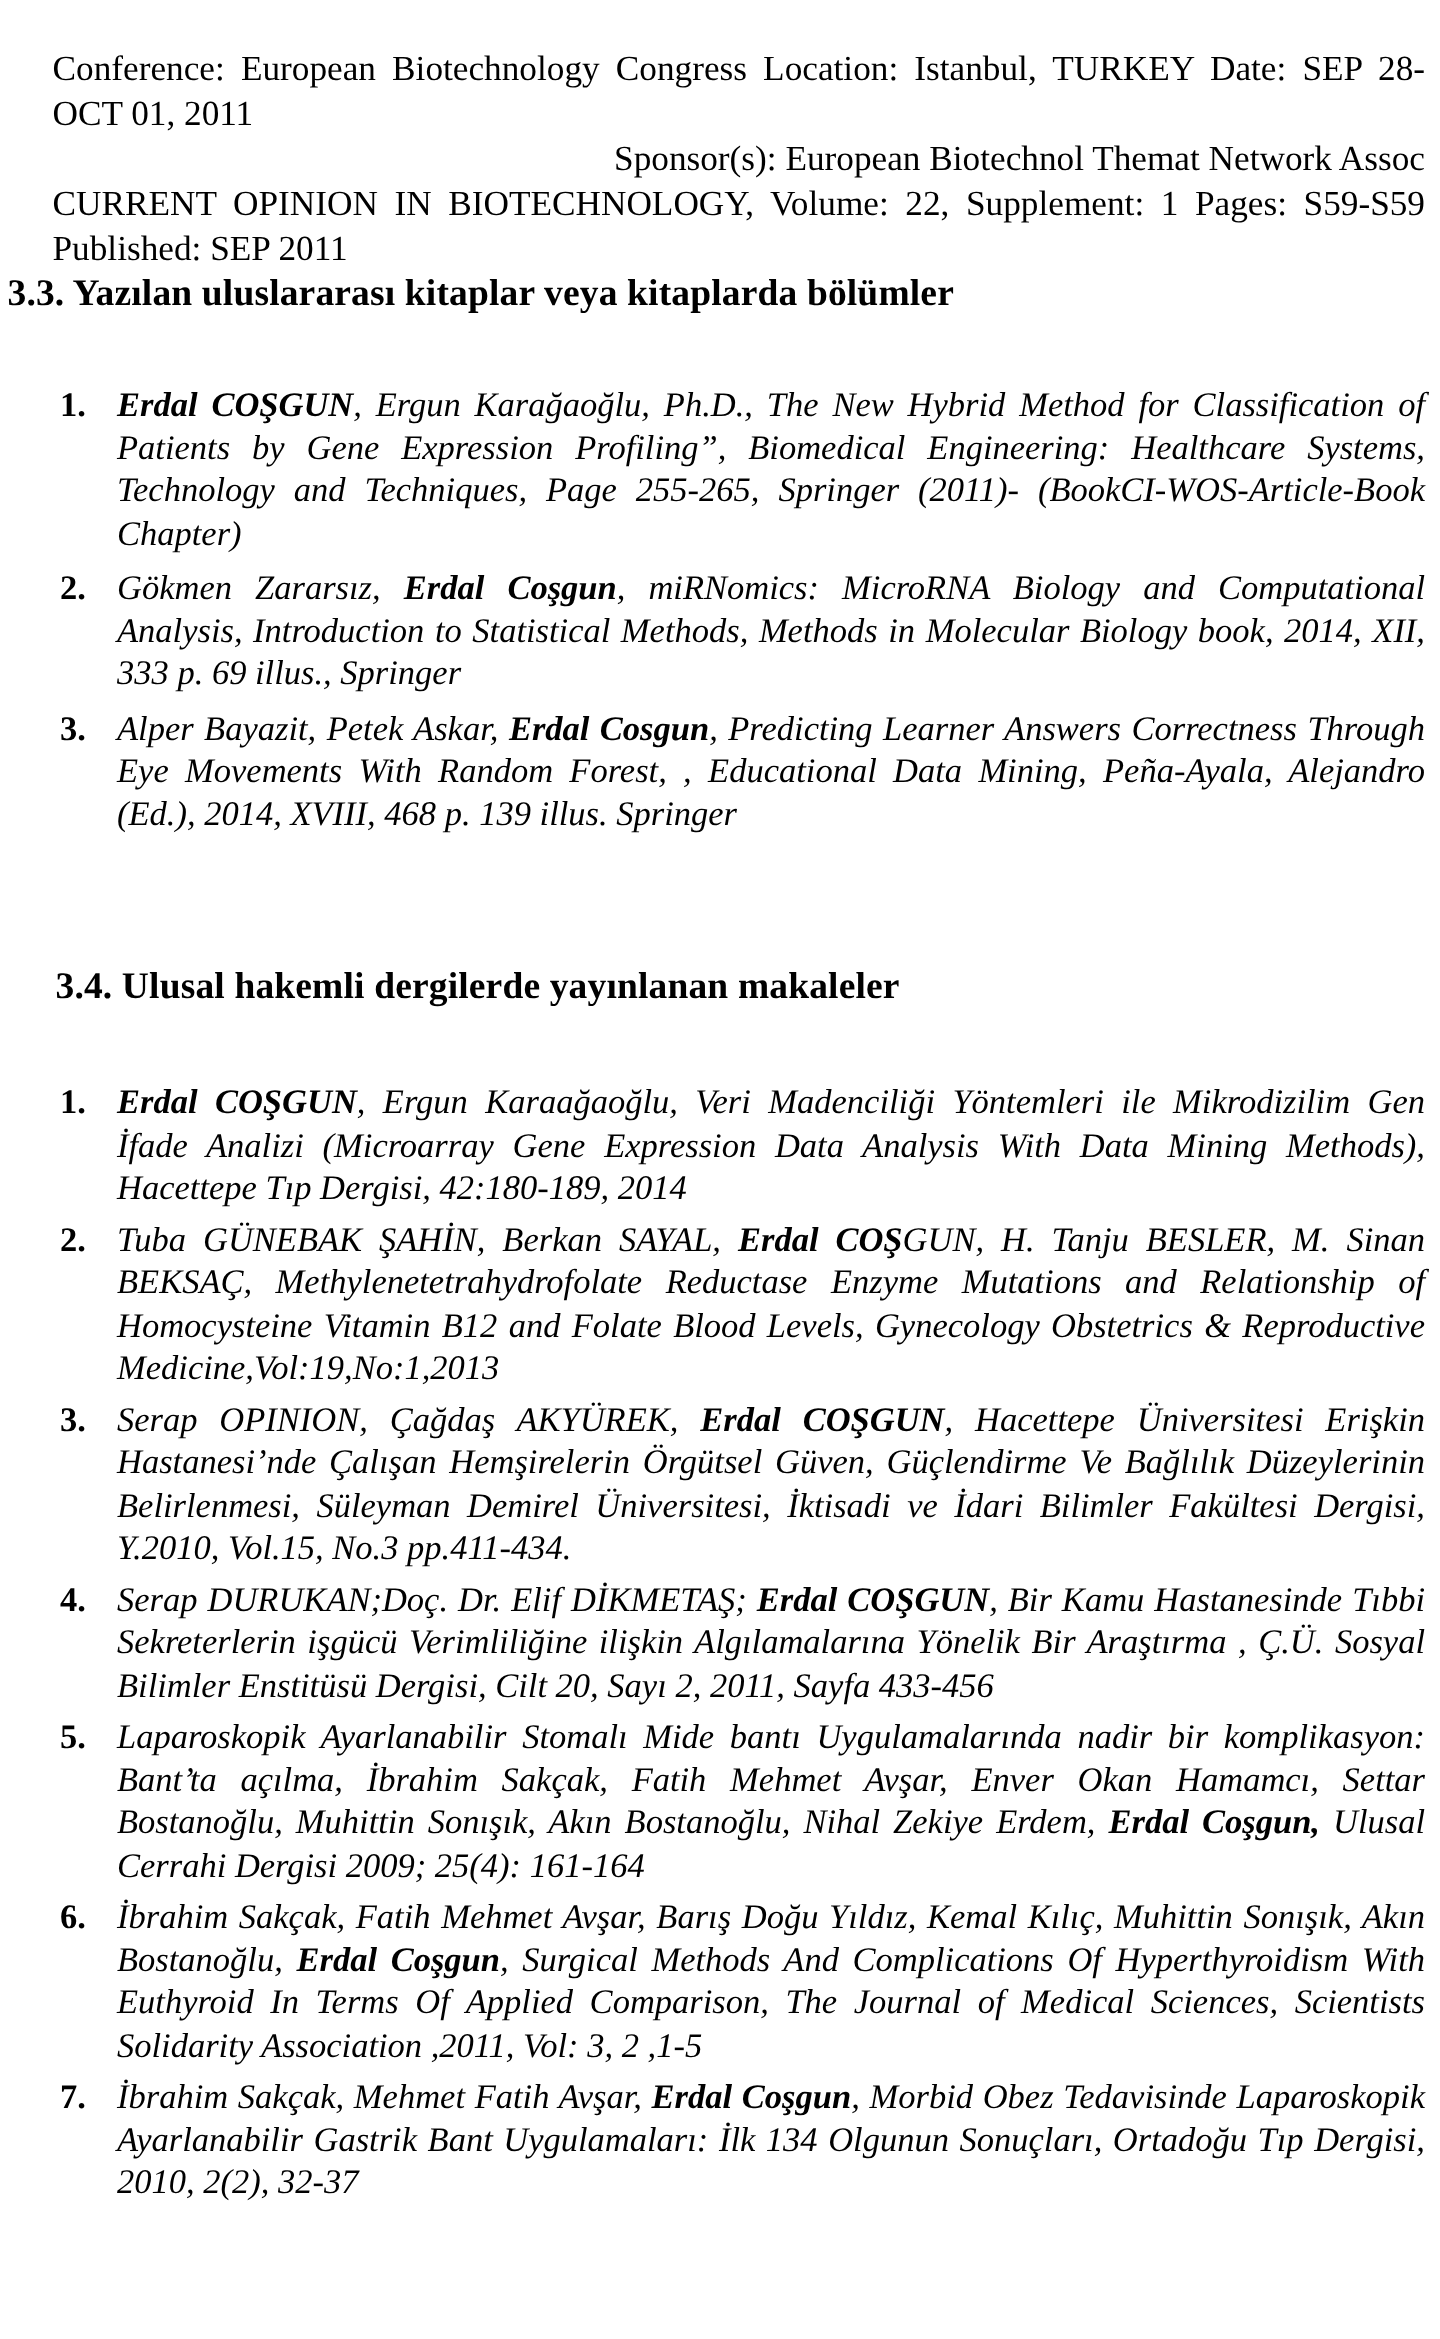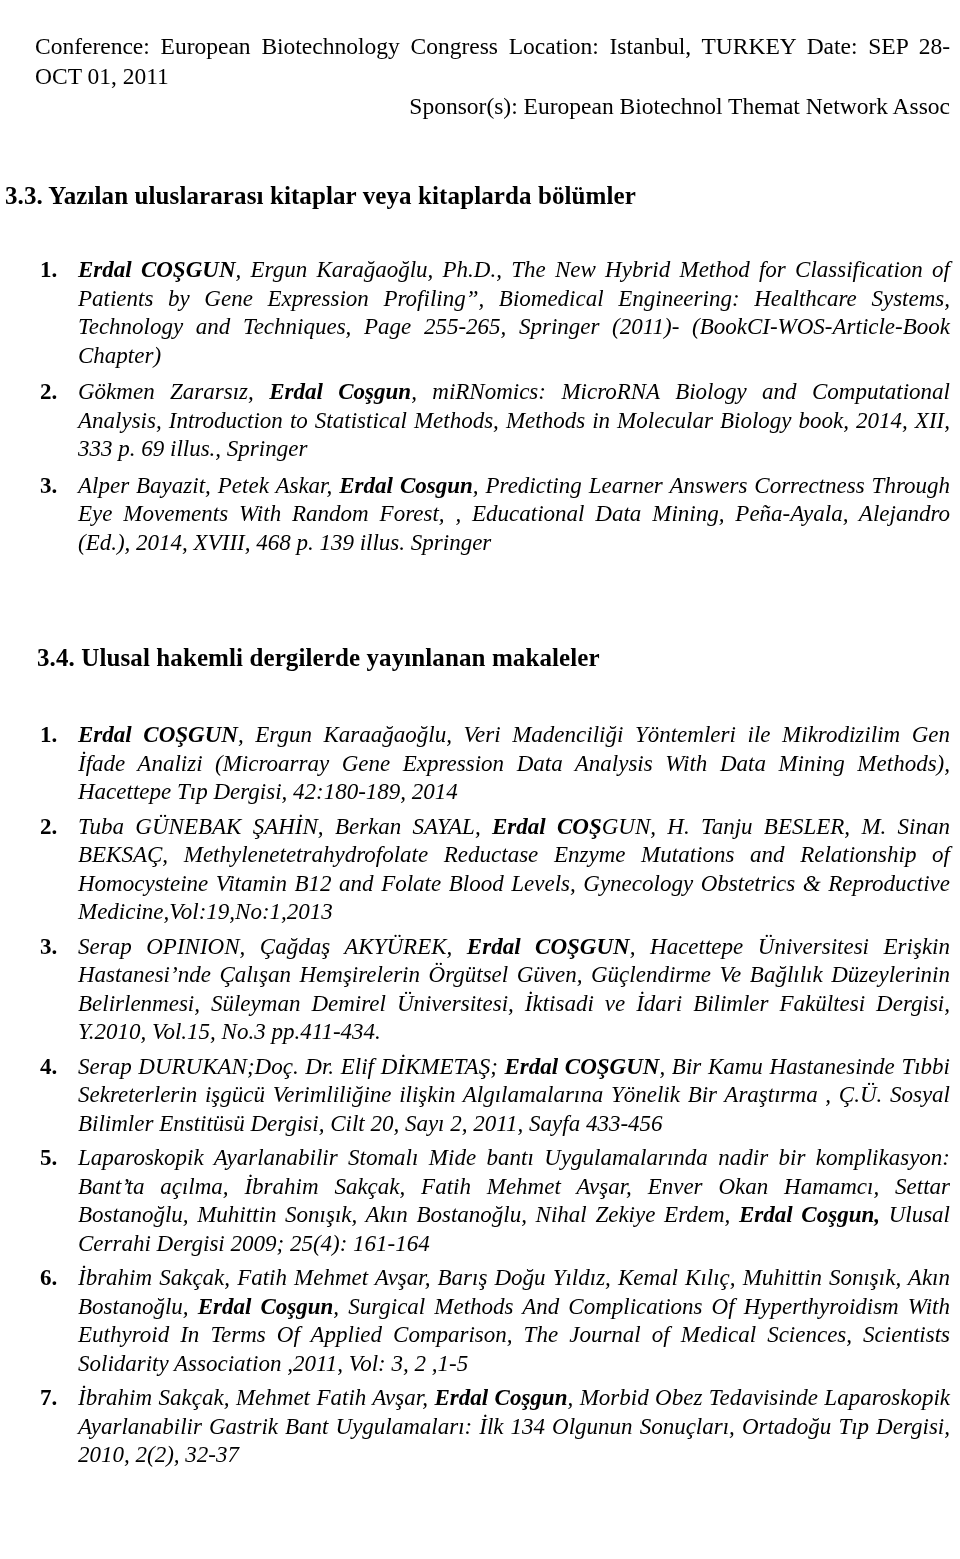--- a/index.html
+++ b/index.html
@@ -96,20 +96,21 @@
   #list-articles .ref-item { margin-bottom: 6px; }
 </style>
 </head>
 <body>
 
 <div class="page">
 
   <div class="header-block">
     <div class="header-line justify">Conference: European Biotechnology Congress Location: Istanbul, TURKEY Date: SEP 28-OCT 01, 2011</div>
     <div class="header-line">Sponsor(s): European Biotechnol Themat Network Assoc</div>
+    <div class="header-line justify">CURRENT OPINION IN BIOTECHNOLOGY, Volume: 22, Supplement: 1   Pages: S59-S59   Published: SEP 2011</div>
   </div>
 
   <div class="section-heading" id="heading-33">3.3. Yazılan uluslararası kitaplar veya kitaplarda bölümler</div>
 
   <ul class="ref-list" id="list-books">
     <li class="ref-item">
       <span class="ref-num">1.</span>
       <span class="ref-text"><b>Erdal COŞGUN</b><span>, Ergun Karağaoğlu, Ph.D., The New Hybrid Method for Classification of Patients by Gene Expression Profiling”, Biomedical Engineering: Healthcare Systems, Technology and Techniques, Page 255-265, Springer (2011)- (BookCI-WOS-Article-Book Chapter)</span></span>
     </li>
     <li class="ref-item">

